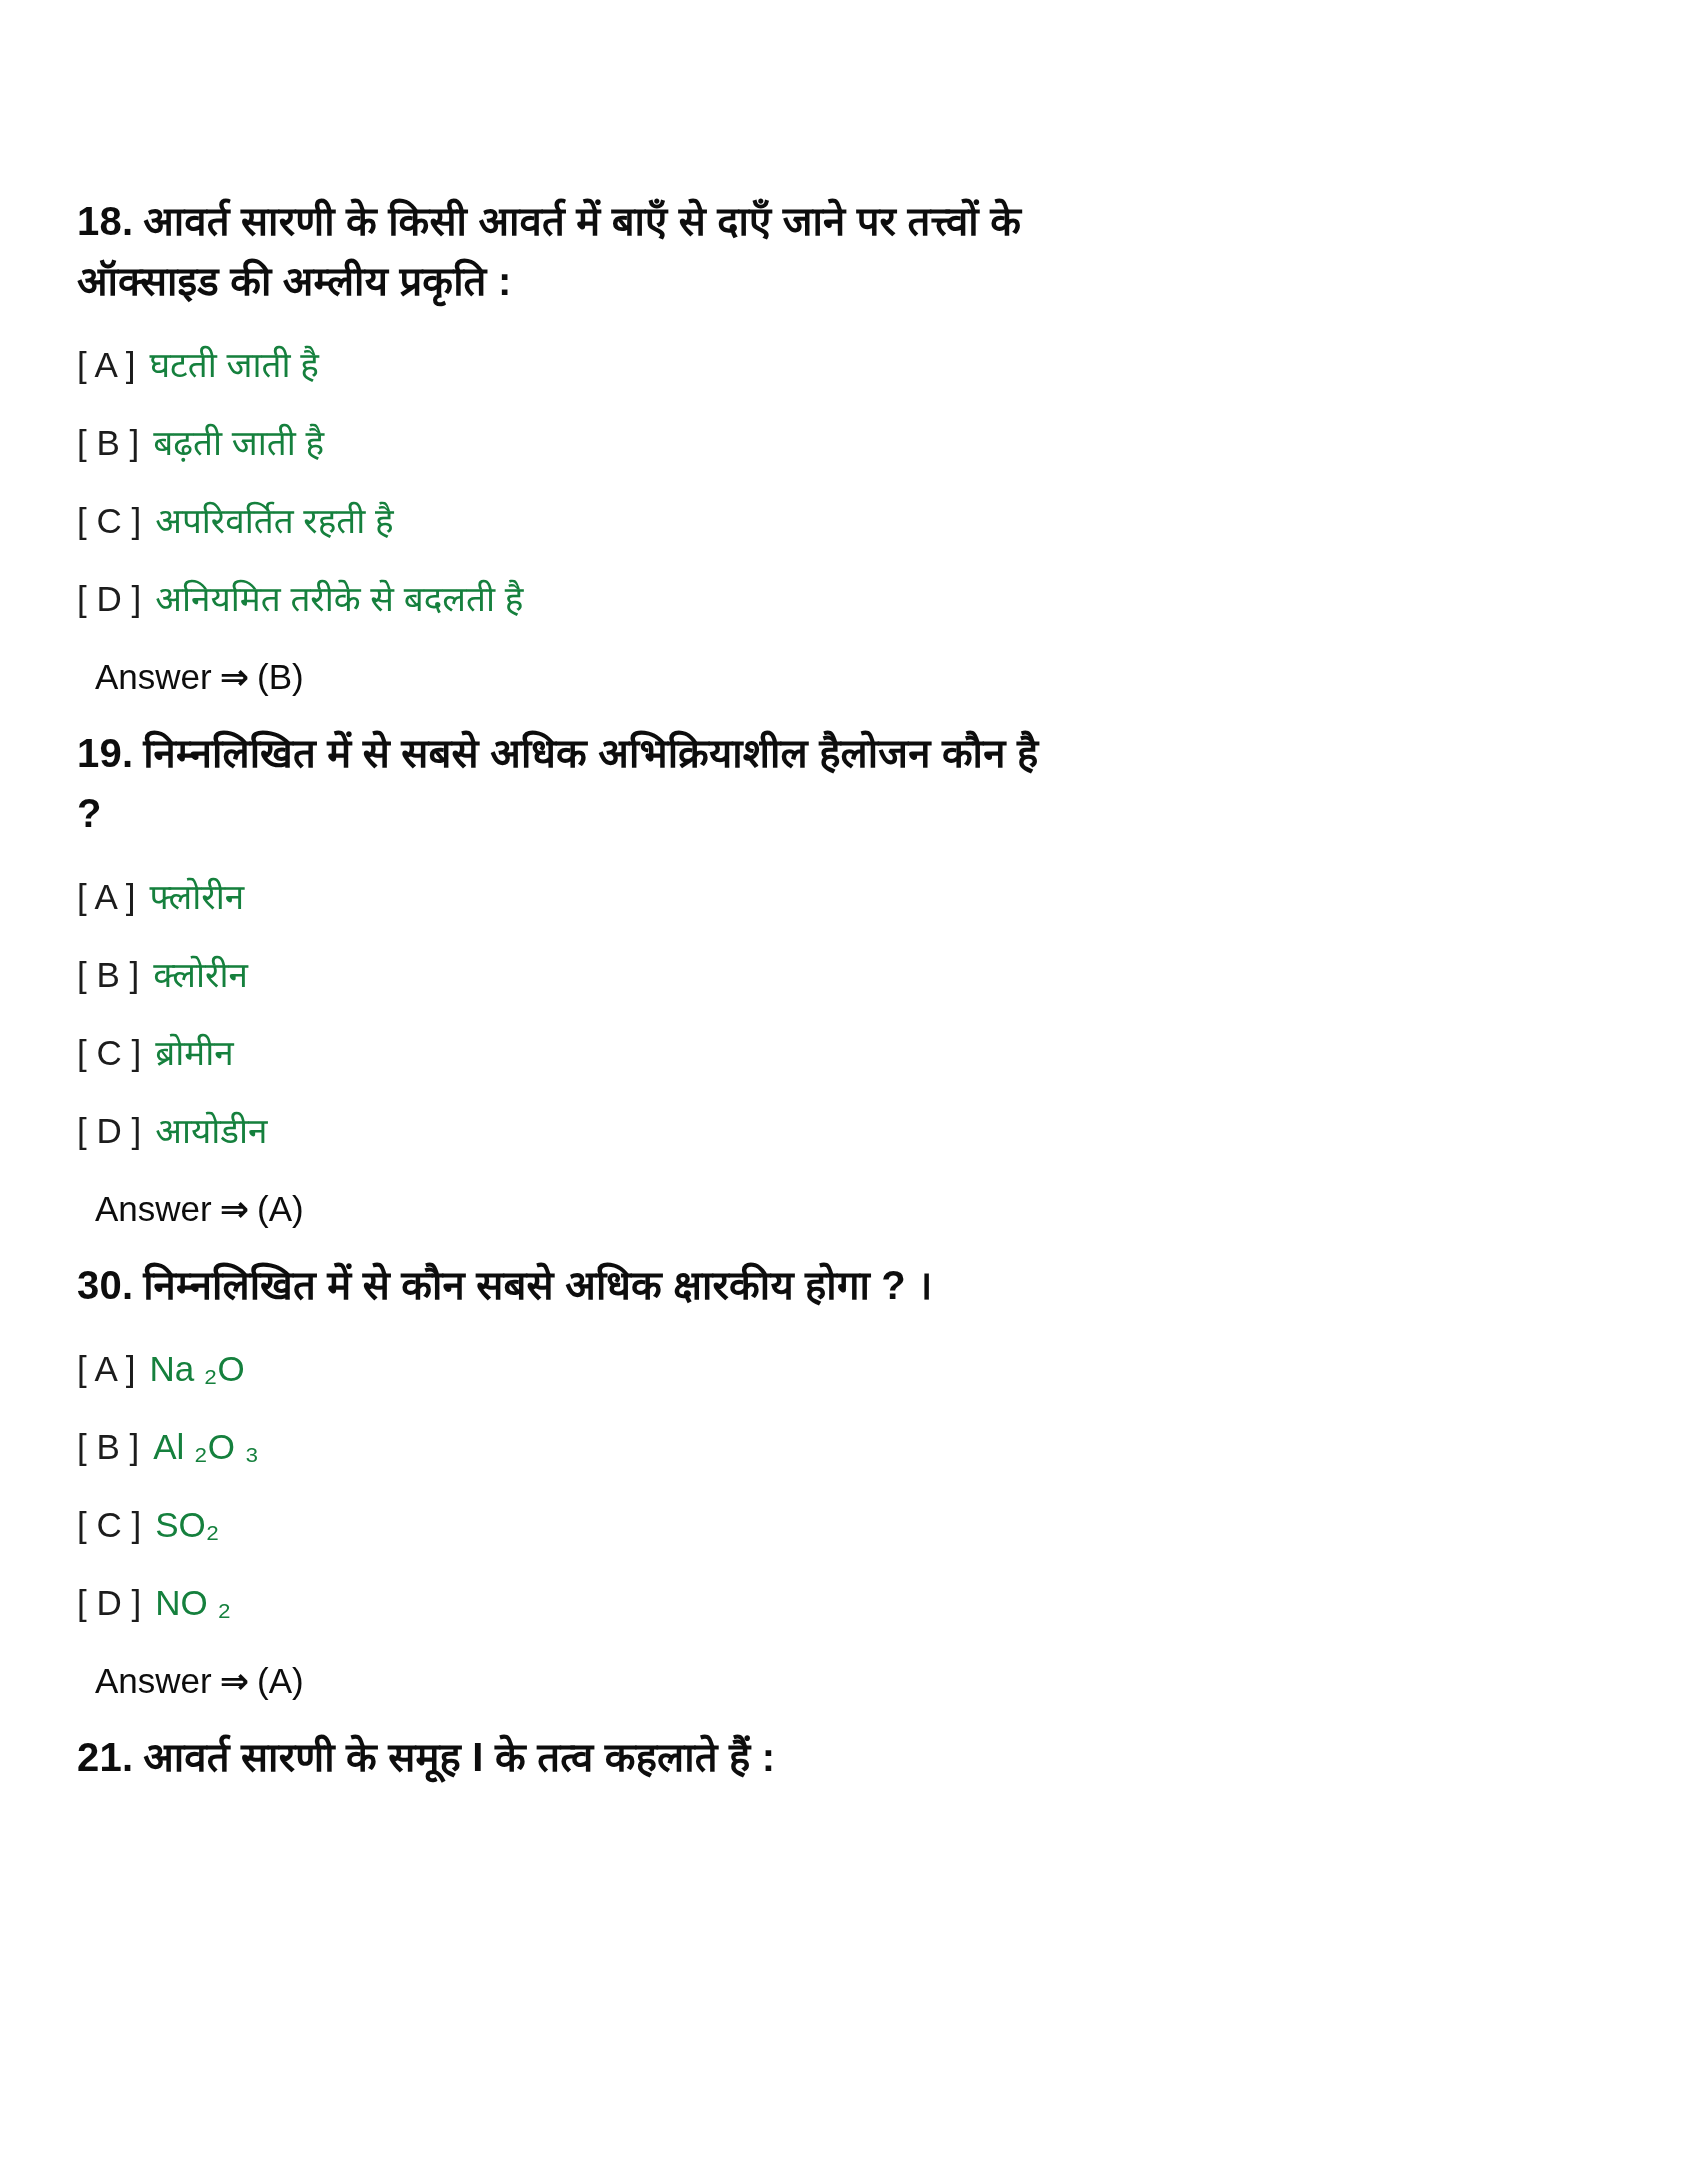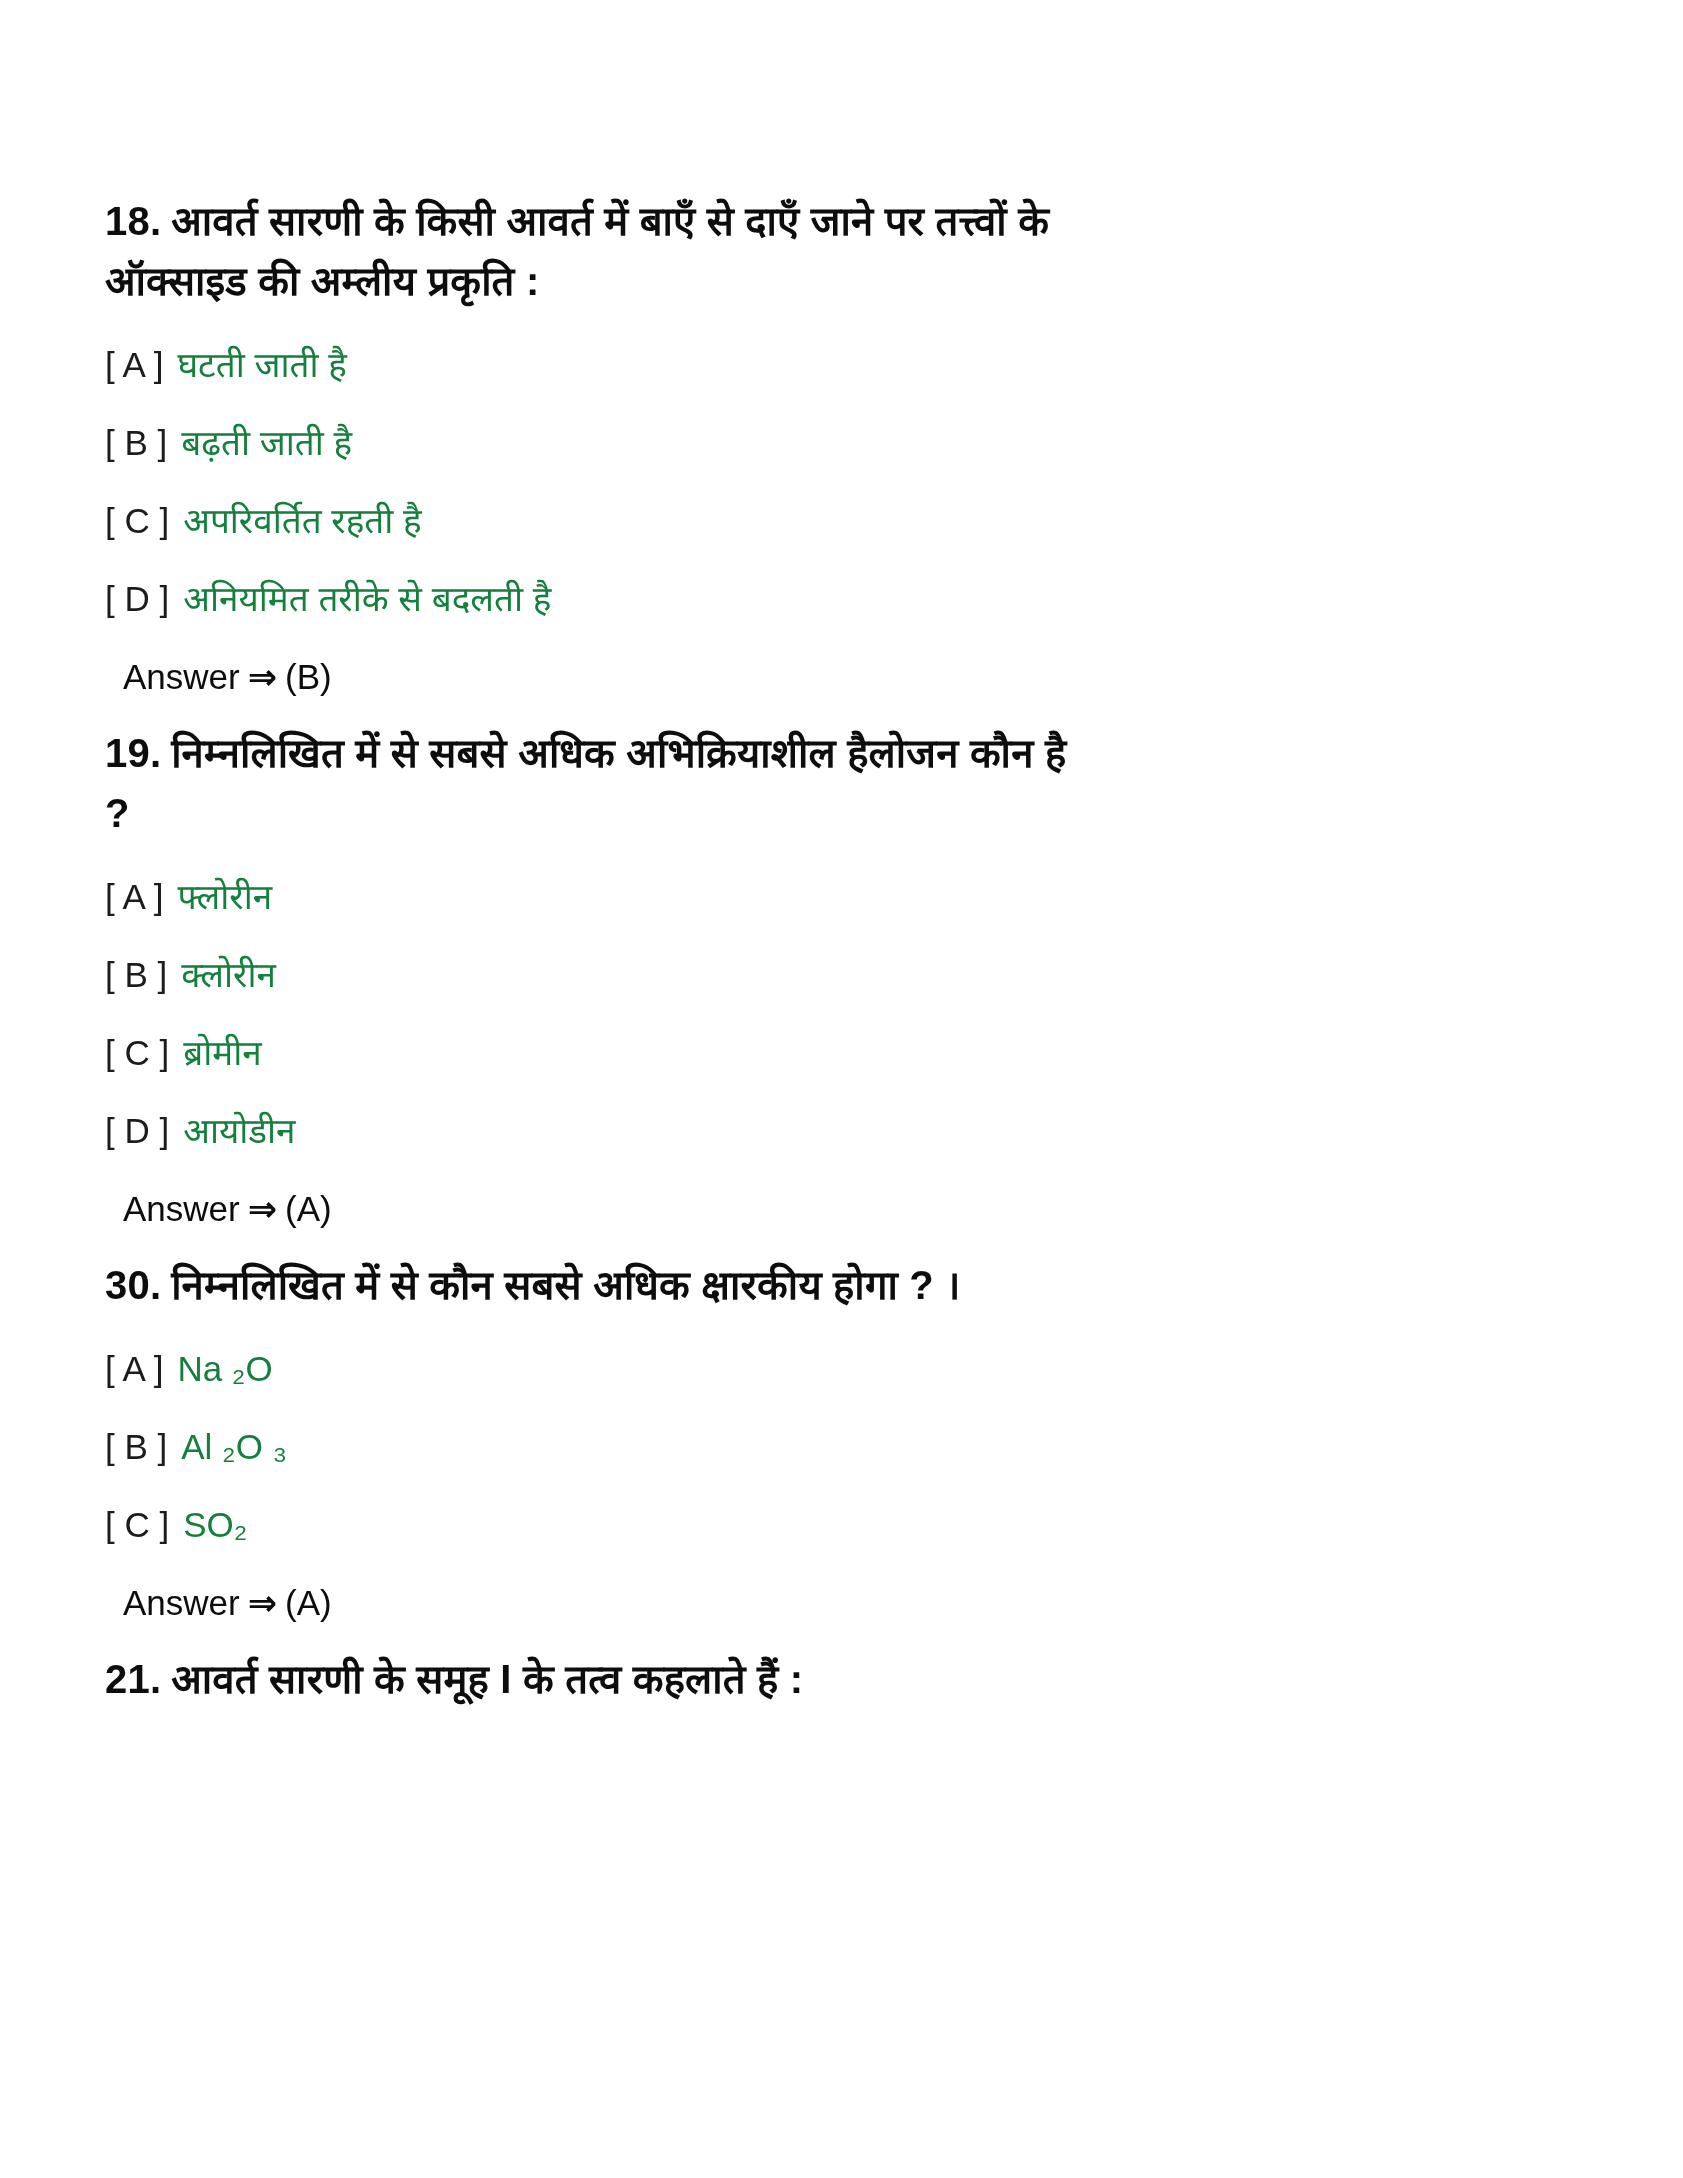--- a/index.html
+++ b/index.html
@@ -9,21 +9,21 @@
   }
   body {
     width: 1683px;
     height: 2178px;
     position: relative;
     color: #0d0d0d;
     font-family: "Liberation Sans", "DejaVu Sans", sans-serif;
     overflow: hidden;
   }
   .page {
-    padding: 191px 79px 0 105px;
+    padding: 191px 79px 0 77px;
   }
   .question { margin: 0; }
   .q-title {
     font-size: 40px;
     font-weight: 700;
     line-height: 1.5;
     max-width: 975px;
     margin: 0 0 30px 0;
     letter-spacing: 0.2px;
   }
@@ -95,20 +95,23 @@
     <h2 class="q-title"><span class="q-num">30.</span><span>निम्नलिखित में से कौन सबसे अधिक क्षारकीय होगा ? ।</span></h2>
     <div class="option">
       <span class="opt-label">[ A ]</span><span class="opt-text">Na ₂O</span>
     </div>
     <div class="option">
       <span class="opt-label">[ B ]</span><span class="opt-text">Al ₂O ₃</span>
     </div>
     <div class="option">
       <span class="opt-label">[ C ]</span><span class="opt-text">SO₂</span>
     </div>
+    <div class="option">
+      <span class="opt-label">[ D ]</span><span class="opt-text">NO ₂</span>
+    </div>
     <div class="answer">
       <span class="ans-word">Answer</span><span class="ans-arrow">⇒</span><span class="ans-value">(A)</span>
     </div>
   </section>
 
   <section class="question">
     <h2 class="q-title"><span class="q-num">21.</span><span>आवर्त सारणी के समूह I के तत्व कहलाते हैं :</span></h2>
   </section>
 
 </div>

